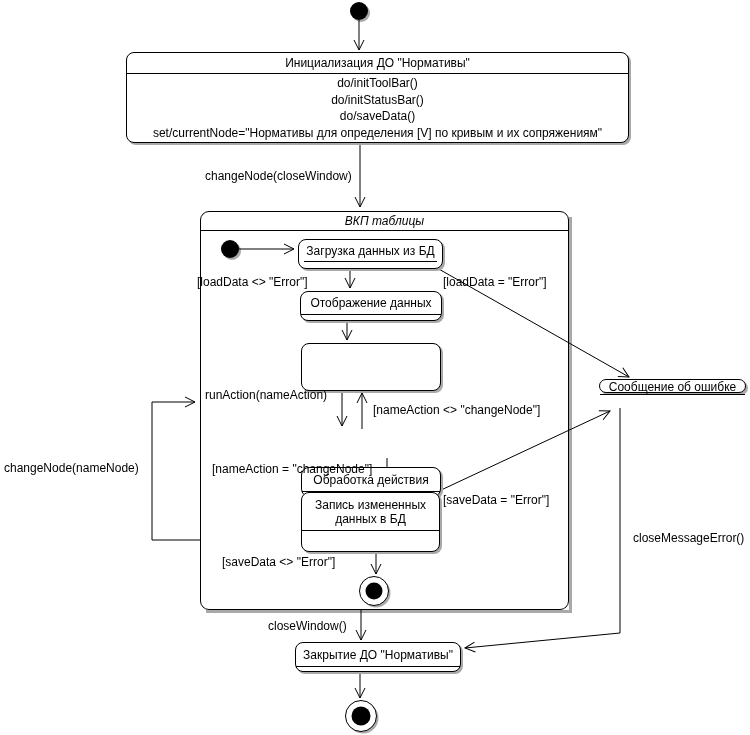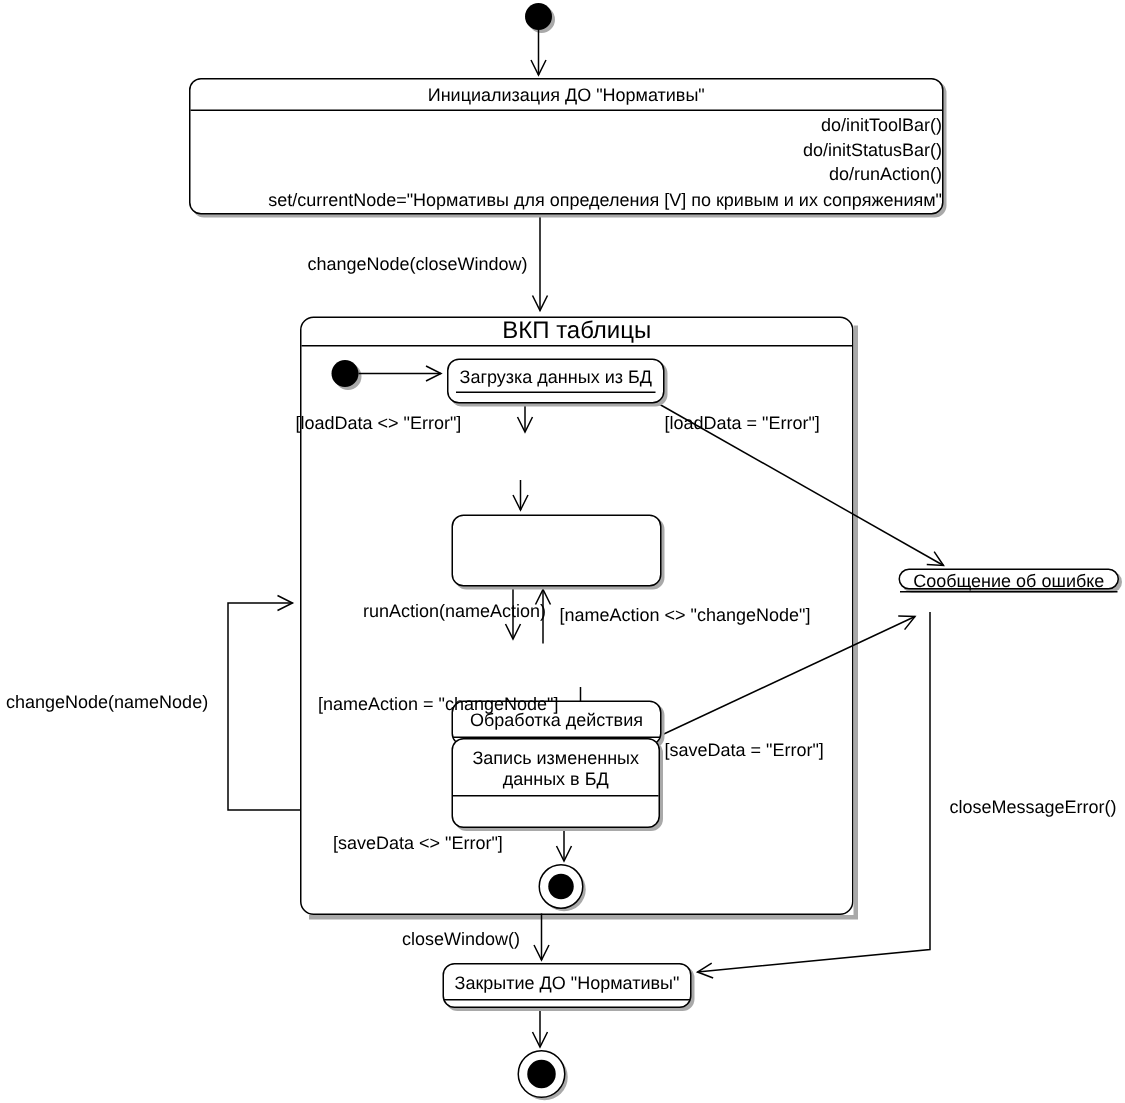--- a/index.html
+++ b/index.html
@@ -9,34 +9,34 @@
     overflow:hidden;
   }
   svg.connectors{position:absolute;left:0;top:0;z-index:1;}
   .composite{
     position:absolute;border:1px solid #000;border-radius:9px;
     background:transparent;z-index:0;box-sizing:border-box;
     display:flex;flex-direction:column;
   }
   .composite .comp-title{
     height:18px;border-bottom:1px solid #000;display:flex;
-    align-items:center;justify-content:center;font-size:16px;
+    align-items:center;justify-content:center;font-size:12px;font-style:italic;
   }
   .state{
     position:absolute;background:#fff;border:1px solid #000;border-radius:8px;
     box-shadow:2px 2px 0 #a9a9a9;z-index:2;box-sizing:border-box;
     display:flex;flex-direction:column;font-size:12px;
   }
   .state .title{
     display:flex;align-items:center;justify-content:center;
     border-bottom:1px solid #000;text-align:center;line-height:14px;padding:0 2px;
   }
   .state .body{flex:1;}
   .actions{flex:1;display:flex;flex-direction:column;justify-content:space-around;
-    align-items:flex-end;padding:1px 0;}
+    align-items:center;padding:1px 0;}
   .actions div{line-height:16px;white-space:nowrap;}
   .lbl{position:absolute;white-space:nowrap;font-size:12px;z-index:3;}
 </style>
 </head>
 <body>
 
 <div class="canvas">
 
   <svg class="connectors" width="750" height="735" viewBox="0 0 750 735">
     <defs>
@@ -90,30 +90,34 @@
 
   <div class="composite" style="left:200px;top:211px;width:369px;height:399px;">
     <div class="comp-title">ВКП таблицы</div>
   </div>
 
   <div class="state" style="left:126px;top:52px;width:503px;height:91px;">
     <div class="title" style="height:20px;">Инициализация ДО "Нормативы"</div>
     <div class="actions">
       <div>do/initToolBar()</div>
       <div>do/initStatusBar()</div>
-      <div>do/runAction()</div>
+      <div>do/saveData()</div>
       <div>set/currentNode="Нормативы для определения [V] по кривым и их сопряжениям"</div>
     </div>
   </div>
 
   <div class="state" style="left:298px;top:239px;width:145px;height:30px;align-items:center;">
     <div class="title" style="height:21px;">Загрузка данных из БД</div>
     <div class="body"></div>
   </div>
 
+  <div class="state" style="left:300px;top:291px;width:142px;height:30px;">
+    <div class="title" style="height:22px;">Отображение данных</div>
+    <div class="body"></div>
+  </div>
 
   <div class="state" style="left:301px;top:343px;width:140px;height:48px;">
     <div class="body"></div>
   </div>
 
   <div class="state" style="left:301px;top:429px;width:140px;height:30px;margin-top:38px;">
     <div class="title" style="height:23px;">Обработка действия</div>
     <div class="body"></div>
   </div>
 
@@ -128,21 +132,21 @@
   </div>
 
   <div class="state" style="left:295px;top:642px;width:166px;height:30px;">
     <div class="title" style="height:23px;">Закрытие ДО "Нормативы"</div>
     <div class="body"></div>
   </div>
 
   <div class="lbl" style="left:205px;top:169px;">changeNode(closeWindow)</div>
   <div class="lbl" style="left:197px;top:275px;">[loadData &lt;&gt; "Error"]</div>
   <div class="lbl" style="left:443px;top:275px;">[loadData = "Error"]</div>
-  <div class="lbl" style="left:205px;top:400px;margin-left:37px;">runAction(nameAction)</div>
+  <div class="lbl" style="left:205px;top:388px;">runAction(nameAction)</div>
   <div class="lbl" style="left:373px;top:403px;">[nameAction &lt;&gt; "changeNode"]</div>
   <div class="lbl" style="left:212px;top:462px;">[nameAction = "changeNode"]</div>
   <div class="lbl" style="left:443px;top:493px;">[saveData = "Error"]</div>
   <div class="lbl" style="left:222px;top:555px;">[saveData &lt;&gt; "Error"]</div>
   <div class="lbl" style="left:4px;top:461px;">changeNode(nameNode)</div>
   <div class="lbl" style="left:268px;top:619px;">closeWindow()</div>
   <div class="lbl" style="left:633px;top:531px;">closeMessageError()</div>
 
 </div>
 

